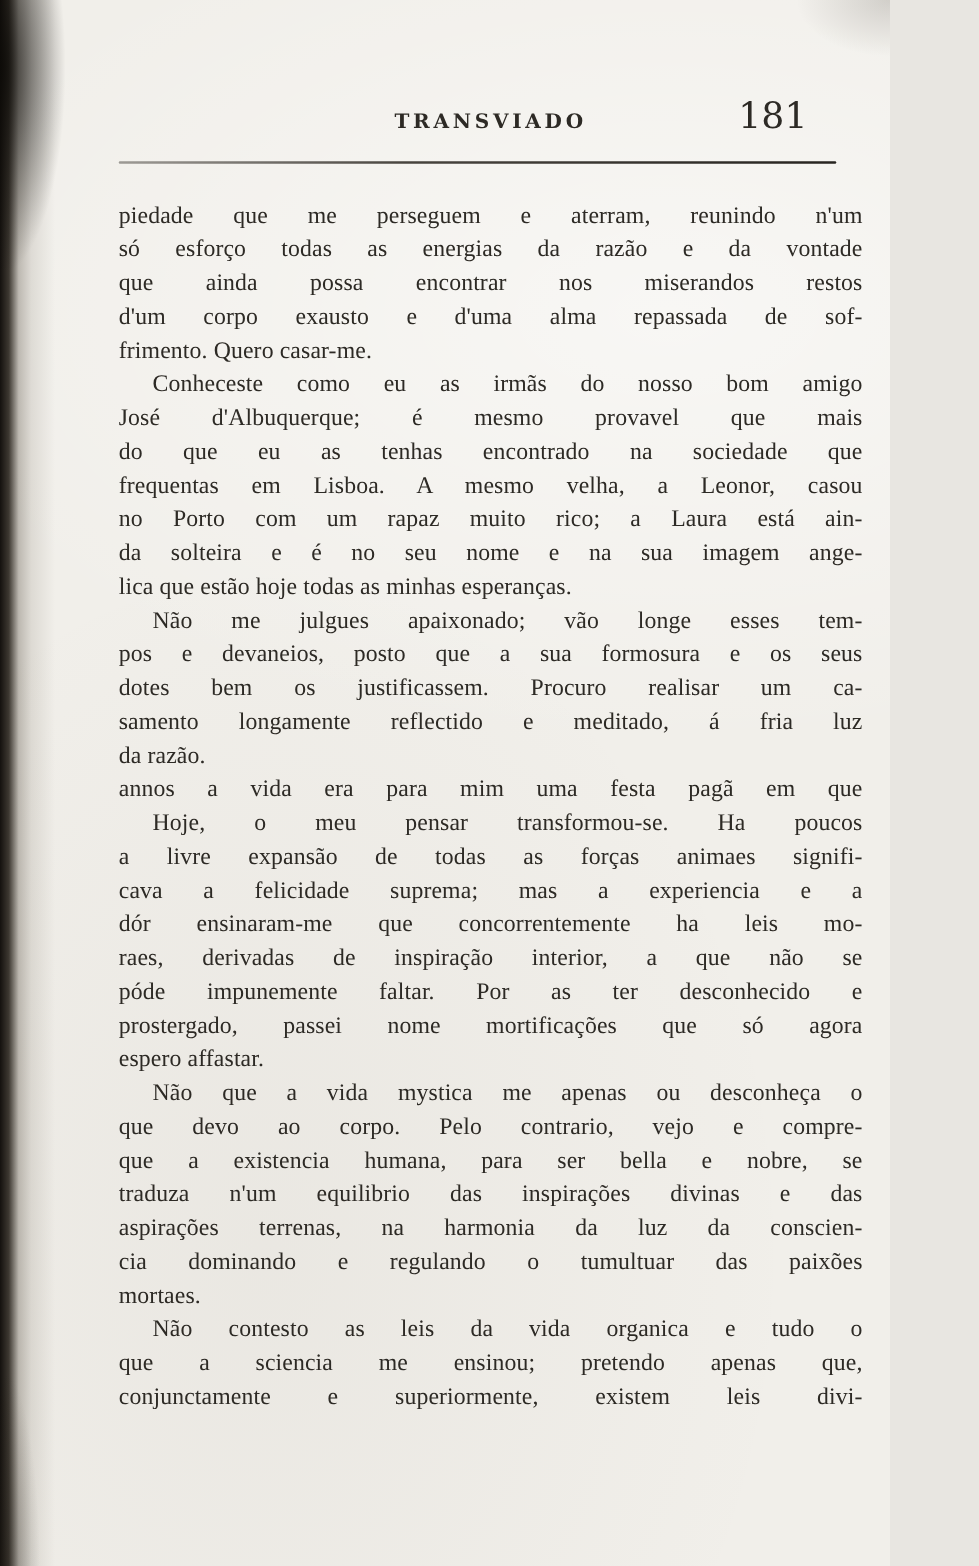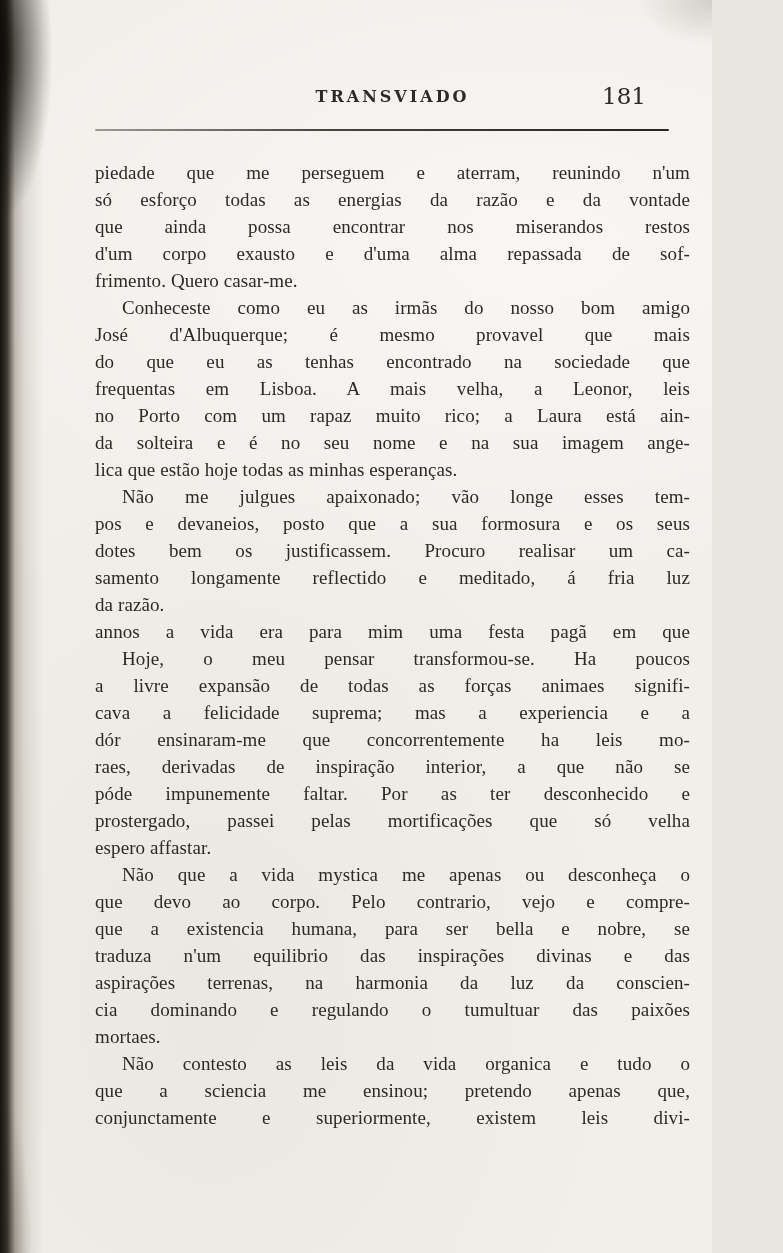--- a/index.html
+++ b/index.html
@@ -56,21 +56,21 @@
   .running-title {
     position: absolute; left: 0; right: 0; bottom: 2px;
     text-align: center;
     font-size: 16px; letter-spacing: 3px;
     color: var(--ink);
     font-variant: small-caps;
     font-weight: 600;
   }
   .folio {
     position: absolute; right: 44px; bottom: -1px;
-    font-size: 23px; color: var(--ink);
+    font-size: 29px; color: var(--ink);
   }
   .header-rule {
     position: absolute; left: 95px; top: 129px; width: 574px; height: 2px;
     background: linear-gradient(to right,
       rgba(53,49,43,0.45), rgba(53,49,43,0.9) 40%, rgba(28,25,21,0.95));
     border-radius: 1px;
   }
 
   .text-block {
     position: absolute; left: 95px; top: 159px; width: 595px;
@@ -109,41 +109,41 @@
         <div class="line">piedade que me perseguem e aterram, reunindo n'um</div>
         <div class="line">só esforço todas as energias da razão e da vontade</div>
         <div class="line">que ainda possa encontrar nos miserandos restos</div>
         <div class="line">d'um corpo exausto e d'uma alma repassada de sof-</div>
         <div class="line last">frimento. Quero casar-me.</div>
       </div>
       <div class="paragraph">
         <div class="line indented">Conheceste como eu as irmãs do nosso bom amigo</div>
         <div class="line">José d'Albuquerque; é mesmo provavel que mais</div>
         <div class="line">do que eu as tenhas encontrado na sociedade que</div>
-        <div class="line">frequentas em Lisboa. A mais velha, a Leonor, leis</div>
+        <div class="line">frequentas em Lisboa. A mesmo velha, a Leonor, casou</div>
         <div class="line">no Porto com um rapaz muito rico; a Laura está ain-</div>
         <div class="line">da solteira e é no seu nome e na sua imagem ange-</div>
         <div class="line last">lica que estão hoje todas as minhas esperanças.</div>
       </div>
       <div class="paragraph">
         <div class="line indented">Não me julgues apaixonado; vão longe esses tem-</div>
         <div class="line">pos e devaneios, posto que a sua formosura e os seus</div>
         <div class="line">dotes bem os justificassem. Procuro realisar um ca-</div>
         <div class="line">samento longamente reflectido e meditado, á fria luz</div>
         <div class="line last">da razão.</div>
       </div>
       <div class="paragraph">
         <div class="line">annos a vida era para mim uma festa pagã em que</div>
         <div class="line indented">Hoje, o meu pensar transformou-se. Ha poucos</div>
         <div class="line">a livre expansão de todas as forças animaes signifi-</div>
         <div class="line">cava a felicidade suprema; mas a experiencia e a</div>
         <div class="line">dór ensinaram-me que concorrentemente ha leis mo-</div>
         <div class="line">raes, derivadas de inspiração interior, a que não se</div>
         <div class="line">póde impunemente faltar. Por as ter desconhecido e</div>
-        <div class="line">prostergado, passei pelas mortificações que só velha</div>
+        <div class="line">prostergado, passei nome mortificações que só agora</div>
         <div class="line last">espero affastar.</div>
       </div>
       <div class="paragraph">
         <div class="line indented">Não que a vida mystica me apenas ou desconheça o</div>
         <div class="line">que devo ao corpo. Pelo contrario, vejo e compre-</div>
         <div class="line">que a existencia humana, para ser bella e nobre, se</div>
         <div class="line">traduza n'um equilibrio das inspirações divinas e das</div>
         <div class="line">aspirações terrenas, na harmonia da luz da conscien-</div>
         <div class="line">cia dominando e regulando o tumultuar das paixões</div>
         <div class="line last">mortaes.</div>

